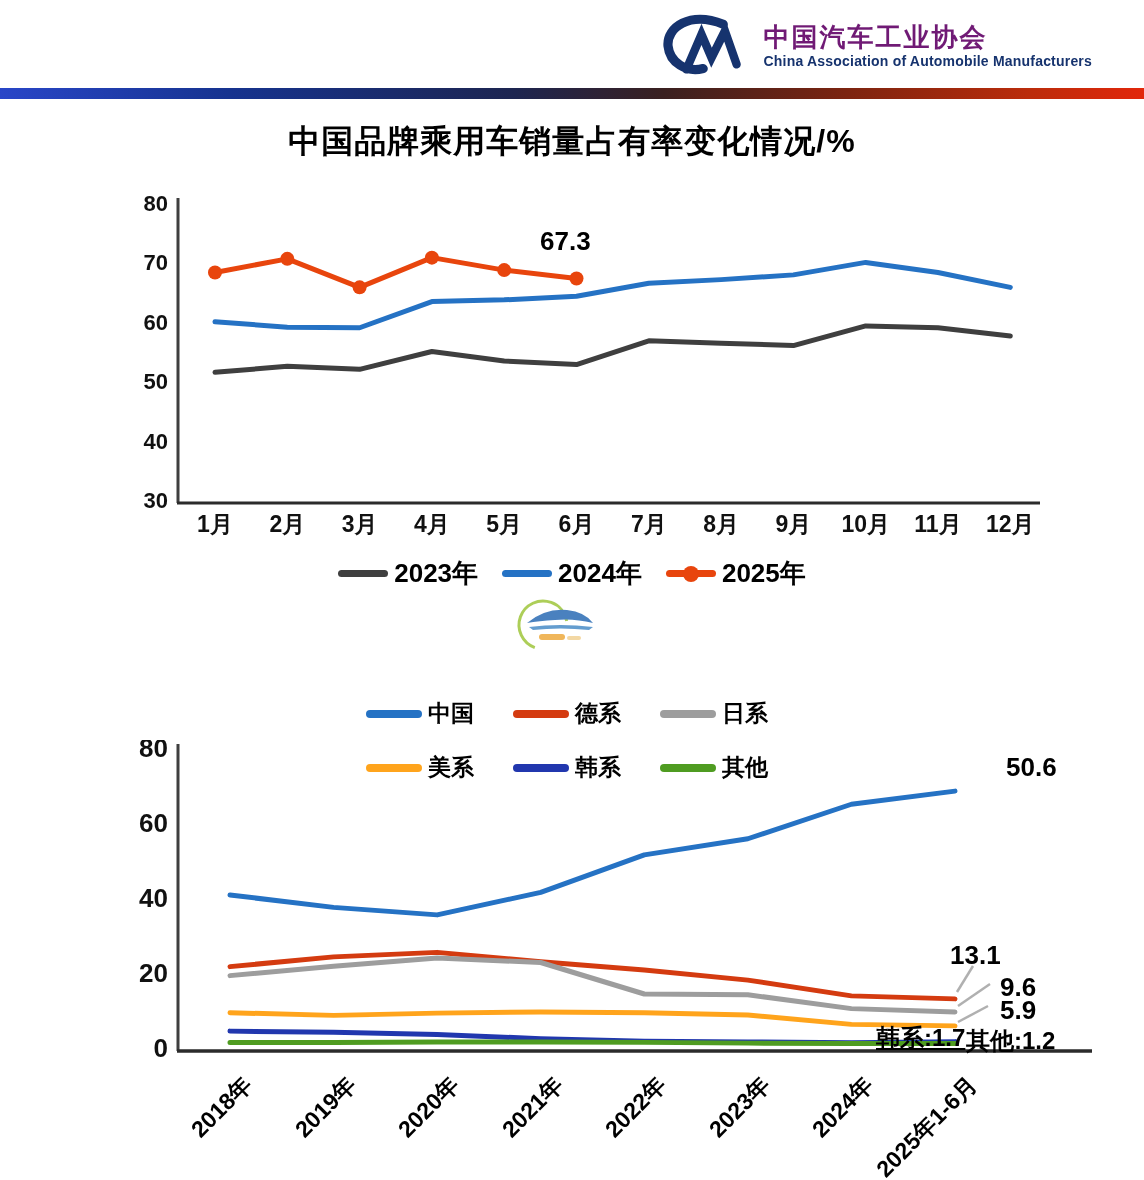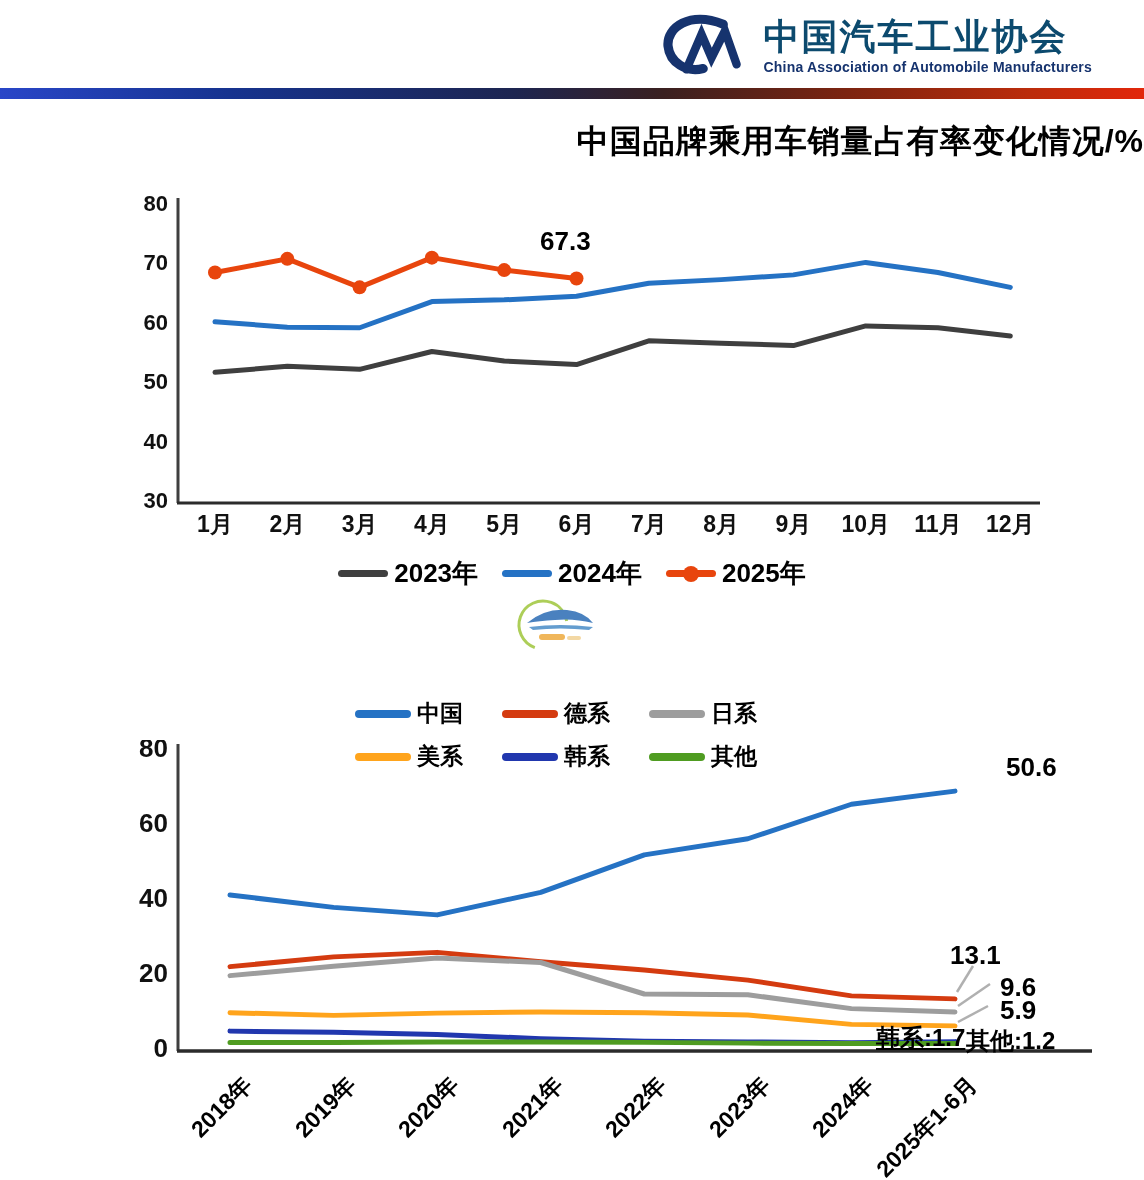--- a/index.html
+++ b/index.html
@@ -1,47 +1,47 @@
 <!DOCTYPE html>
 <html><head>
 <meta charset="utf-8">
 <style>
   html,body{margin:0;padding:0;background:#e9e9e9;font-family:"Liberation Sans","DejaVu Sans",sans-serif;}
   #page{position:relative;width:1144px;height:1180px;background:#ffffff;overflow:hidden;
         border-right:2px solid #cccccc;margin:0 auto;}
   
   .header{position:absolute;top:12px;right:52px;display:flex;align-items:center;gap:14px;}
   .logo-mark{width:92px;height:68px;flex:0 0 auto;}
-  .org-zh{font-size:36px;font-weight:bold;color:#0c4a6e;letter-spacing:2px;line-height:1.1;}
+  .org-zh{font-size:26px;font-weight:bold;color:#701a75;letter-spacing:2px;line-height:1.1;}
   .org-en{font-size:14px;font-weight:bold;color:#16336e;margin-top:2px;letter-spacing:.2px;}
   
   .divider{position:absolute;left:0;top:88px;width:100%;height:11px;
     background:linear-gradient(to right,#2946c8 0%,#16338f 20%,#1d2550 45%,#3a2020 58%,#7c2410 74%,#bb2c0b 90%,#e2270b 100%);}
   
-  .chart-title{position:absolute;left:0;width:100%;text-align:right;font-weight:bold;color:#000;}
+  .chart-title{position:absolute;left:0;width:100%;text-align:center;font-weight:bold;color:#000;}
   #title1{top:120px;font-size:32px;letter-spacing:1px;}
   #title2{top:648px;font-size:31px;letter-spacing:1px;}
   
   #plot1,#plot2{position:absolute;z-index:1;}
   #plot1{left:128px;top:188px;}
   #plot2{left:130px;top:740px;}
   svg text{font-family:"Liberation Sans","DejaVu Sans",sans-serif;}
   
   .anno{position:absolute;z-index:5;font-weight:bold;color:#000;font-size:26px;white-space:nowrap;}
   .anno.small{font-size:24px;}
   
   .legend1{position:absolute;left:0;top:556px;width:100%;display:flex;justify-content:center;
            align-items:center;gap:24px;z-index:5;}
   .lg-item{display:flex;align-items:center;gap:6px;}
   .lg-line{display:inline-block;width:50px;height:7px;border-radius:4px;position:relative;}
   .lg-dot{position:absolute;left:50%;top:50%;width:16px;height:16px;border-radius:50%;transform:translate(-50%,-50%);}
   .lg-text{font-weight:bold;font-size:26px;color:#000;}
   
-  .legend2{position:absolute;left:355px;top:698px;display:grid;
-           grid-template-columns:147px 147px 147px;row-gap:12px;z-index:5;}
+  .legend2{position:absolute;left:366px;top:698px;display:grid;
+           grid-template-columns:147px 147px 147px;row-gap:23px;z-index:5;}
   .legend2 .lg-line{width:56px;height:8px;}
   .legend2 .lg-text{font-size:23px;}
   
   .x2label{position:absolute;width:230px;text-align:right;font-weight:bold;font-size:23px;color:#000;
            transform-origin:100% 0;transform:rotate(-45deg);white-space:nowrap;z-index:4;}
   
   .watermark{position:absolute;left:505px;top:596px;width:134px;height:58px;opacity:.85;z-index:2;}
 </style>
 </head>
 <body>

